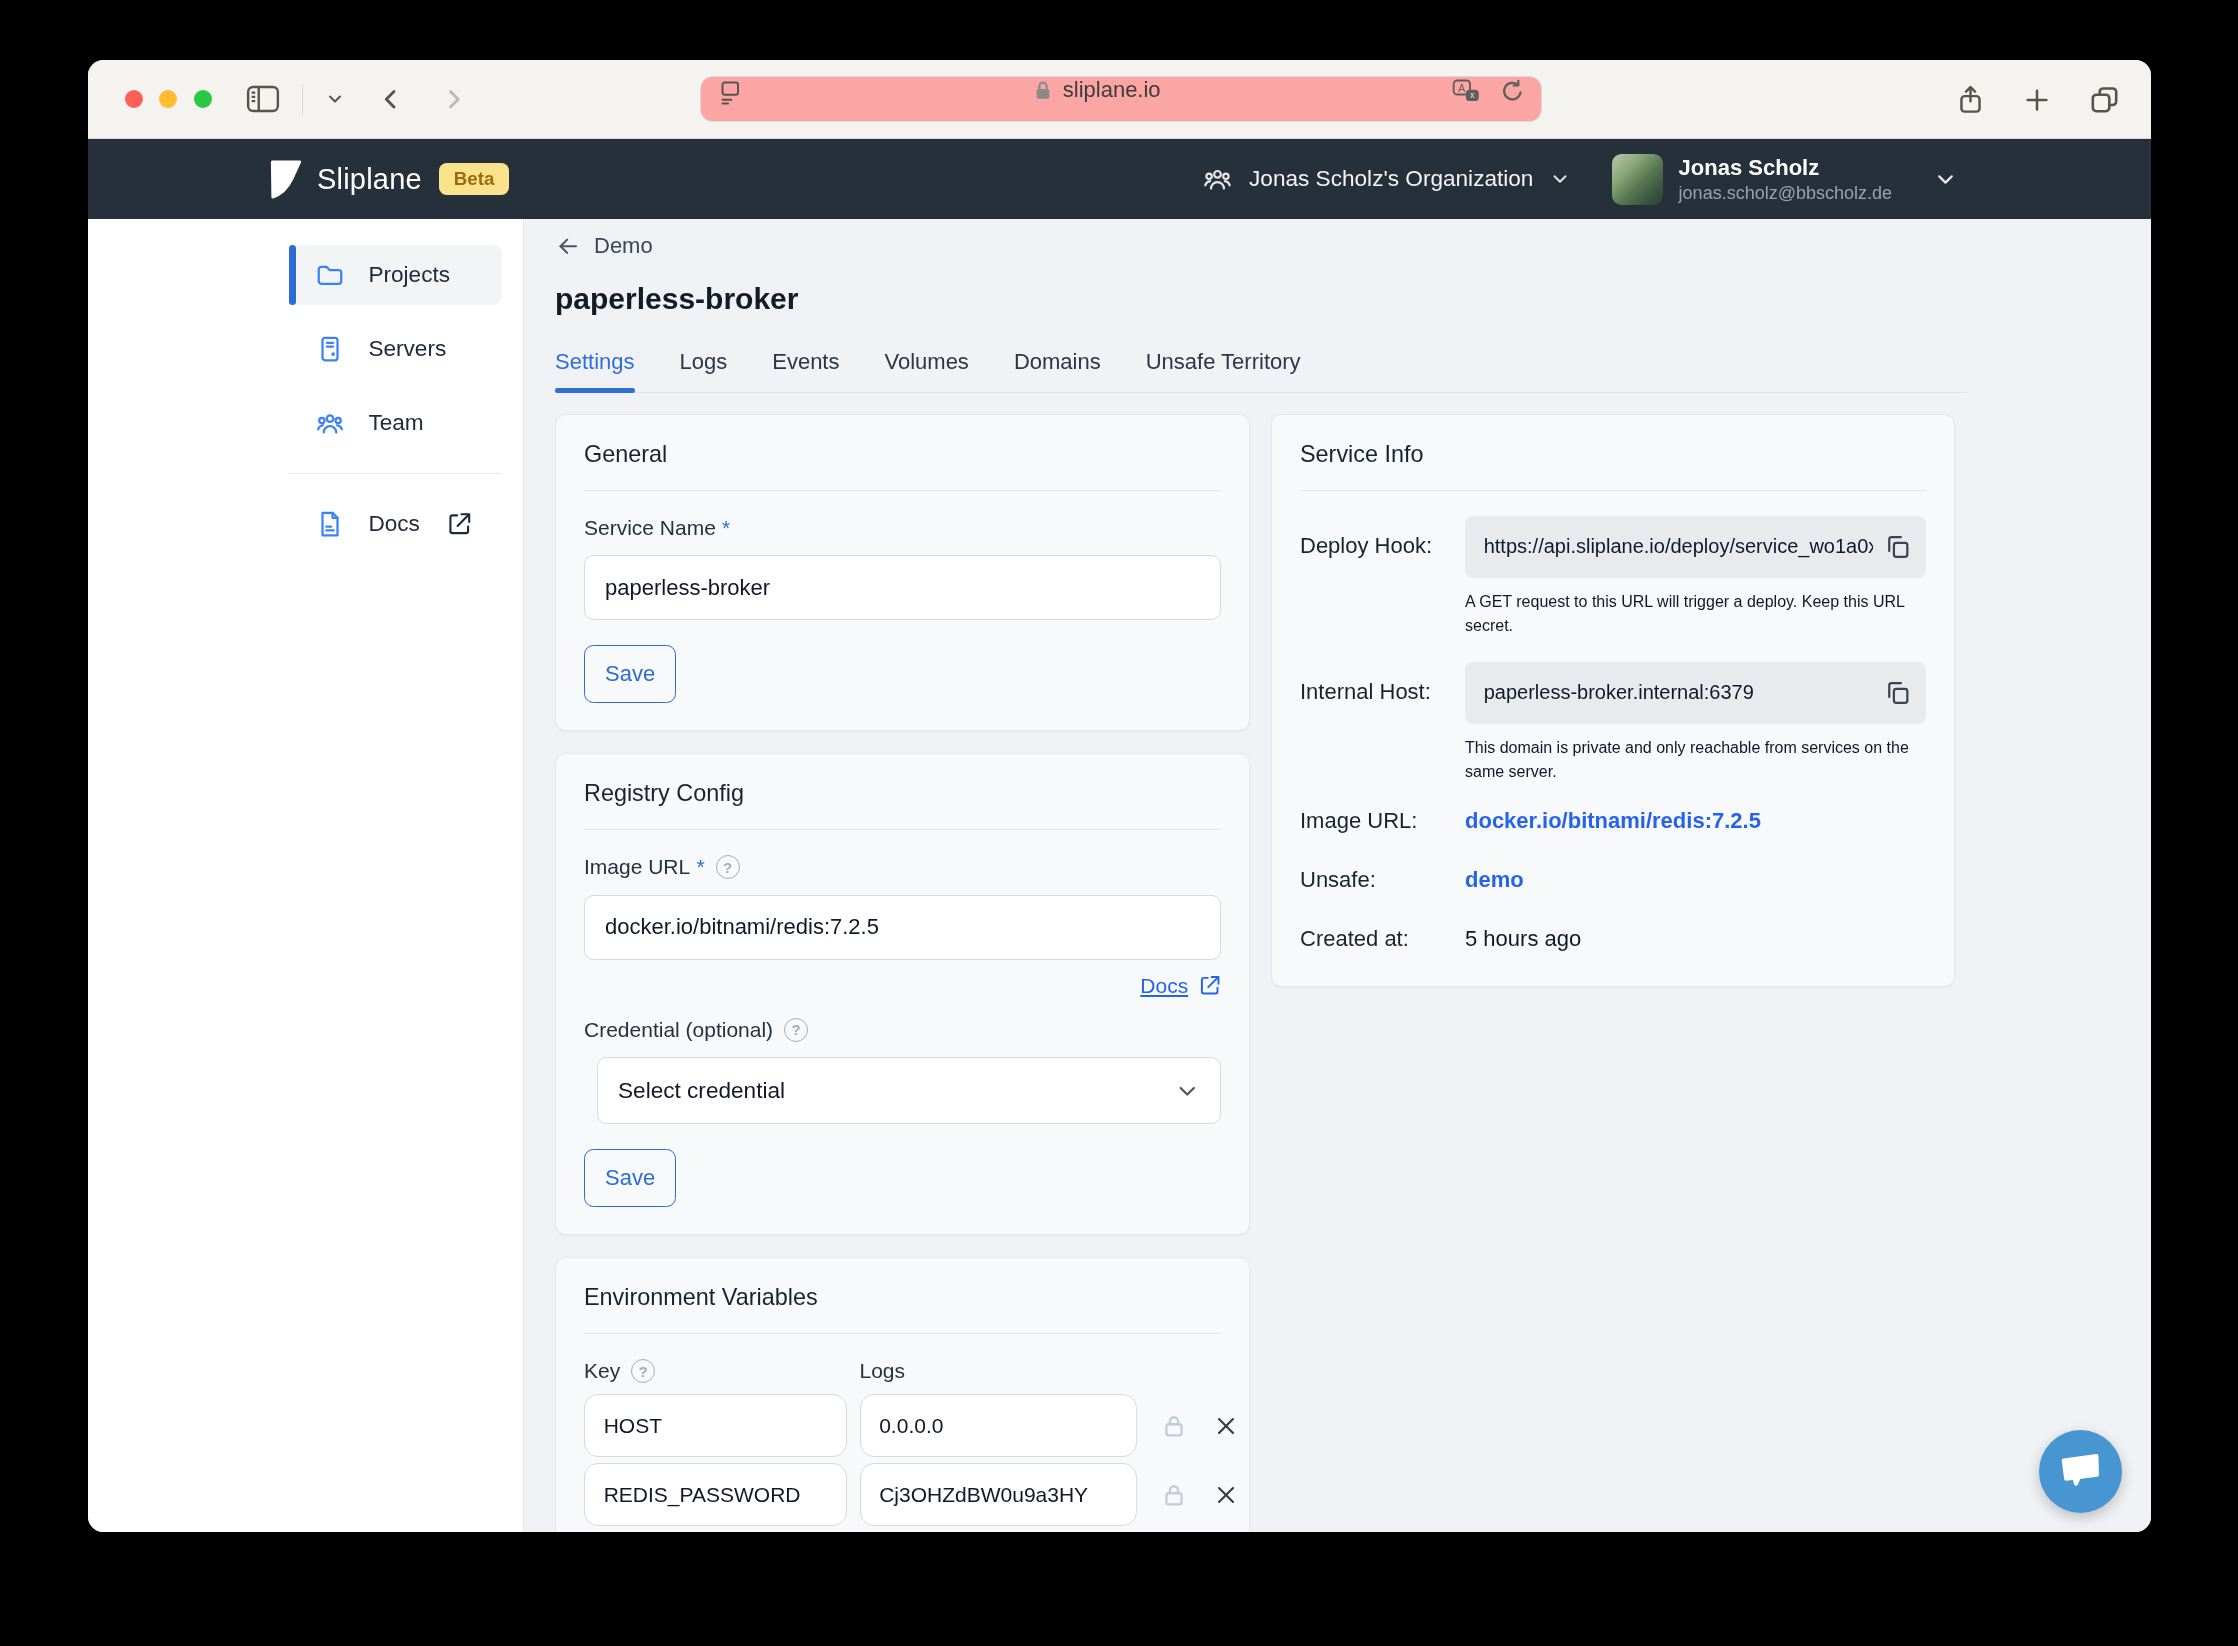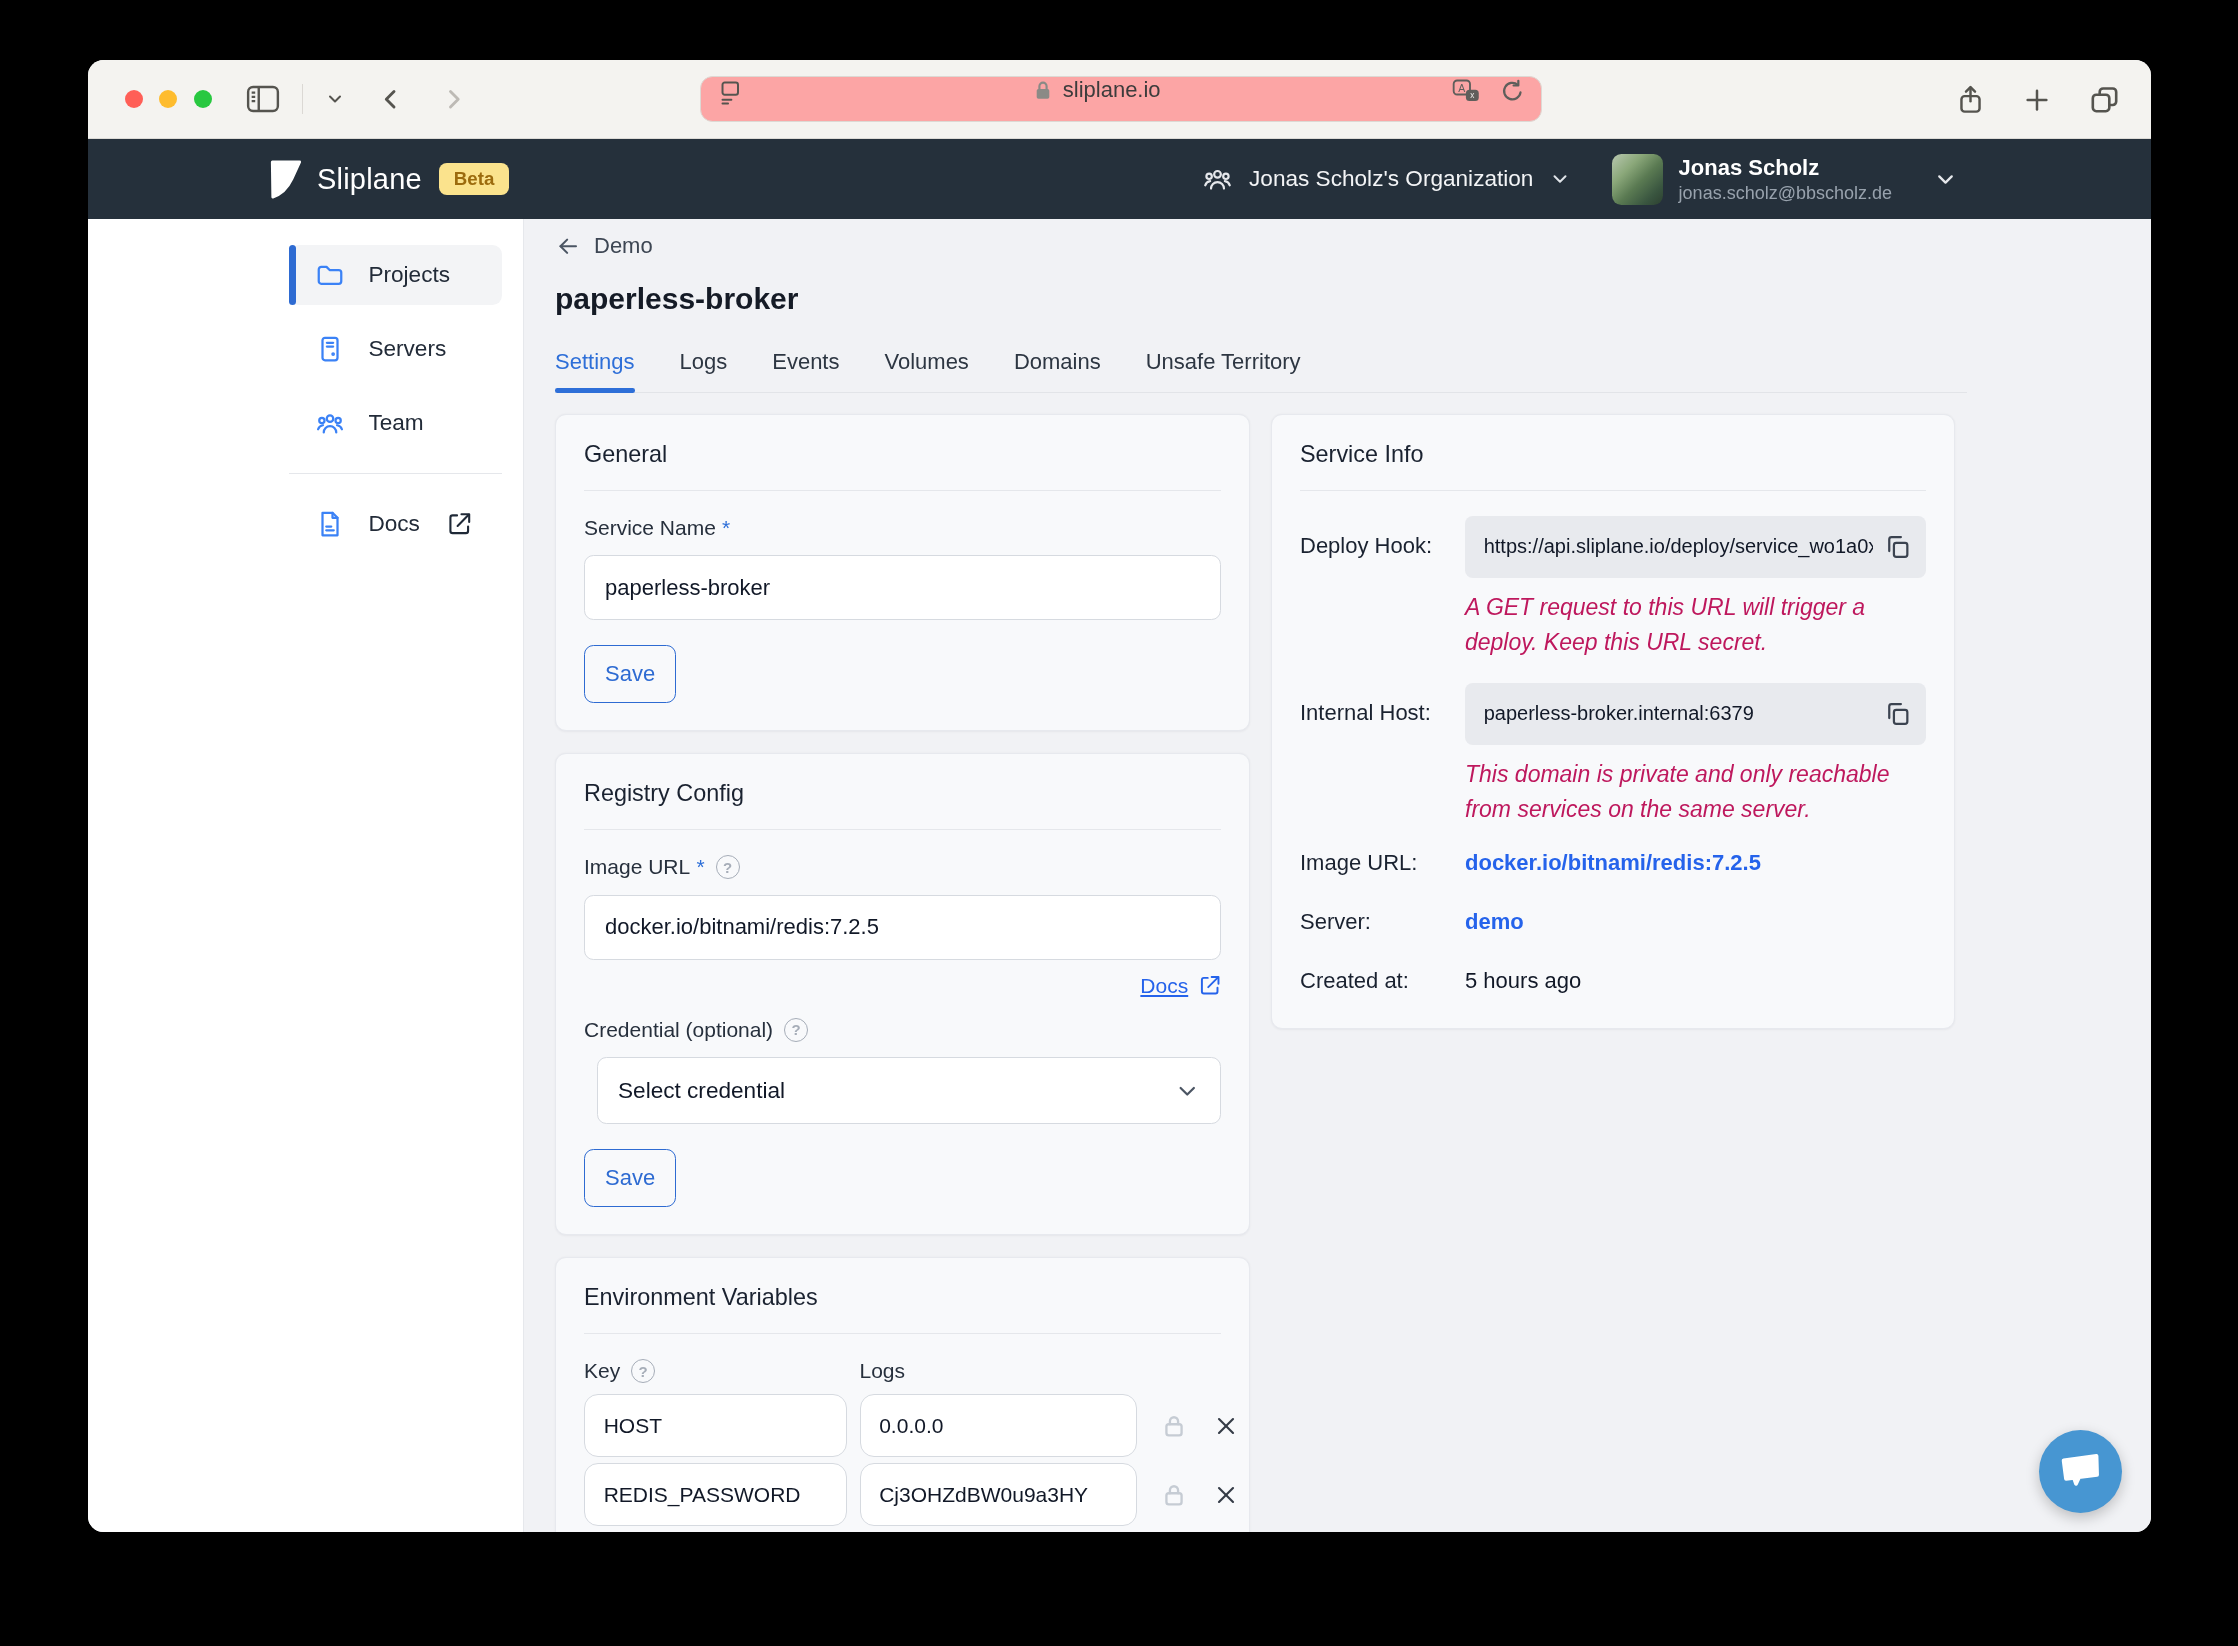--- a/index.html
+++ b/index.html
@@ -109,21 +109,21 @@
   
   .col-right{width:684px;}
   .si-row{display:flex;}
   .si-label{width:165px;font-size:22px;color:#1a2230;padding-top:17px;flex-shrink:0;}
   .si-label.plain{padding-top:0;}
   .si-value{flex:1;min-width:0;}
   .si-box{height:62px;background:#e8eaee;border-radius:7.8px;display:flex;align-items:center;
         padding:0 14px 0 18.7px;font-size:20px;color:#111827;}
   .si-box-text{flex:1;white-space:nowrap;overflow:hidden;min-width:0;}
   .copy-icon{color:#3b4350;margin-left:11px;flex-shrink:0;cursor:pointer;}
-  .si-help{font-size:23px;color:#be185d;line-height:1.5;margin:12.5px 0 23.4px;max-width:468px;font-style:italic;}
+  .si-help{font-size:16px;color:#0f172a;line-height:1.5;margin:12.5px 0 23.4px;max-width:468px;}
   .si-simple{display:flex;margin-bottom:33px;align-items:baseline;}
   .si-link{color:#2563eb;font-weight:700;font-size:22px;cursor:pointer;}
   .si-plain-val{color:#111827;font-size:22px;}
 
   
   .chat{position:absolute;left:2039px;top:1430px;width:83px;height:83px;border-radius:50%;
         background:#4796d2;display:flex;align-items:center;justify-content:center;
         box-shadow:0 4.7px 14px rgba(0,0,0,.22);cursor:pointer;}
 </style>
 </head>
@@ -474,21 +474,21 @@
                   </div>
                   <div class="si-help">This domain is private and only reachable from services on the same server.</div>
                 </div>
               </div>
 
               <div class="si-simple">
                 <div class="si-label plain">Image URL:</div>
                 <span class="si-link">docker.io/bitnami/redis:7.2.5</span>
               </div>
               <div class="si-simple">
-                <div class="si-label plain">Server:</div>
+                <div class="si-label plain">Unsafe:</div>
                 <span class="si-link">demo</span>
               </div>
               <div class="si-simple" style="margin-bottom:7.8px;">
                 <div class="si-label plain">Created at:</div>
                 <span class="si-plain-val">5 hours ago</span>
               </div>
             </div>
           </div>
         </div>
       </div>

